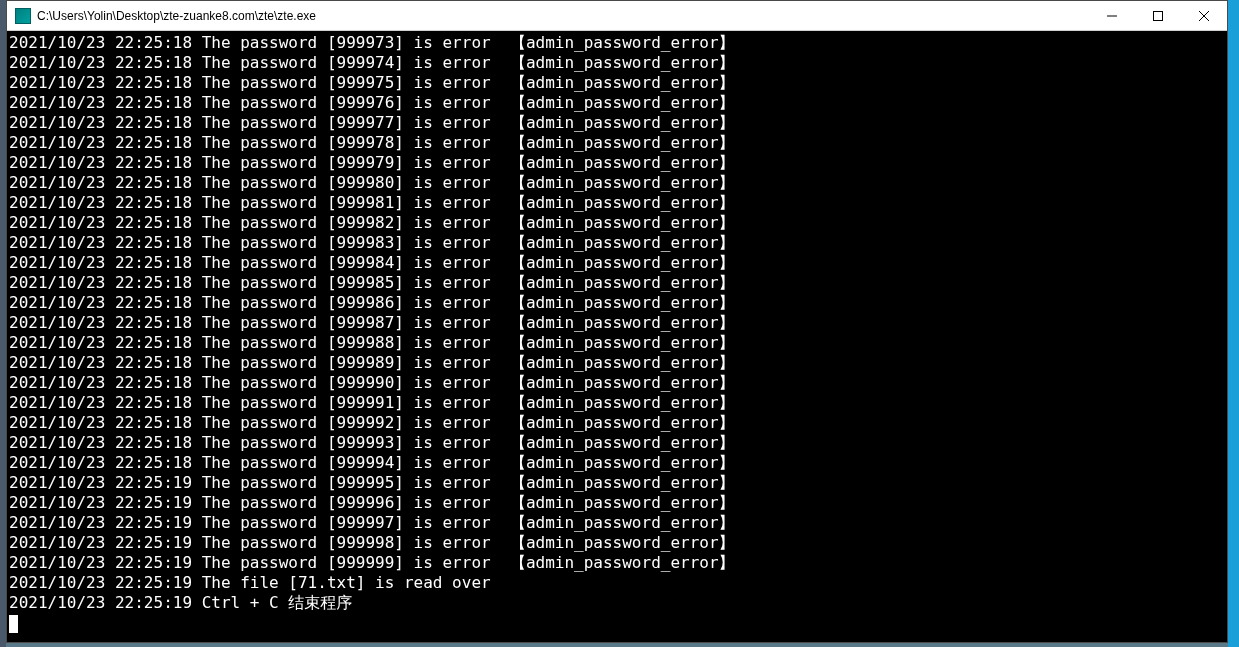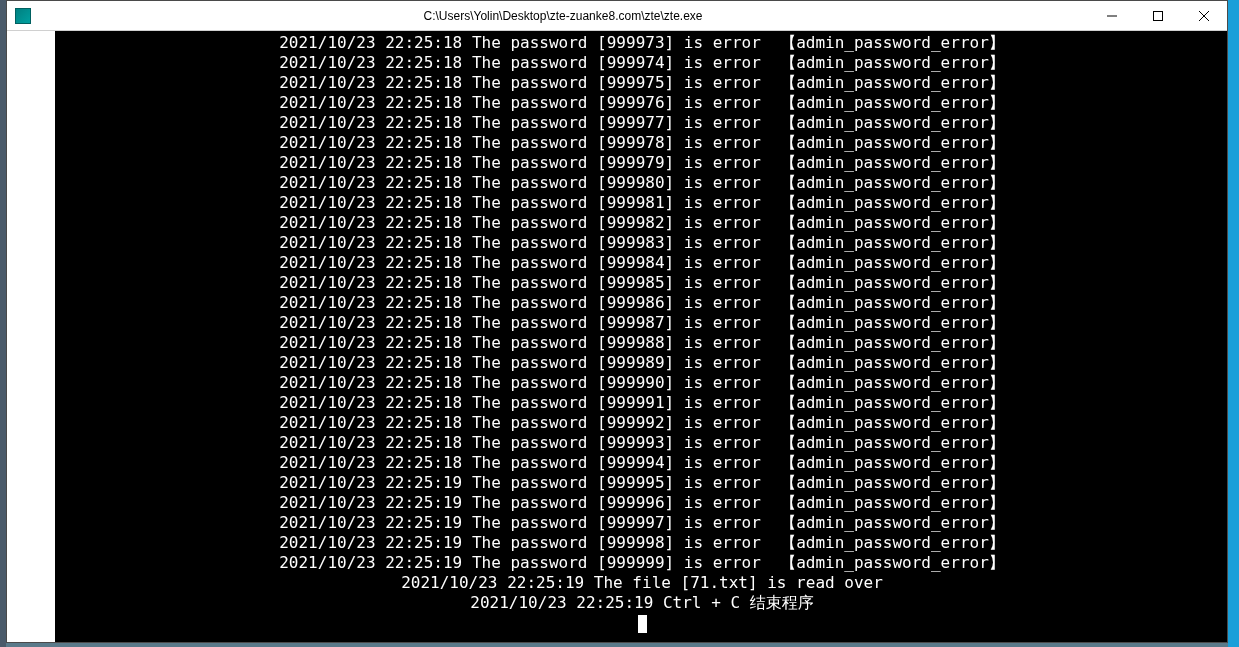--- a/index.html
+++ b/index.html
@@ -14,21 +14,20 @@
     .window {
       position: absolute;
       left: 6px;
       top: 0;
       width: 1222px;
       height: 643px;
       background: #fff;
       border: 1px solid #4a4a4a;
       display: flex;
       flex-direction: column;
-      text-align: center;
     }
     .titlebar {
       height: 30px;
       background: #ffffff;
       display: flex;
       align-items: center;
       border-bottom: 1px solid #d0d0d0;
       flex-shrink: 0;
     }
     .title-icon {
@@ -65,21 +64,20 @@
       flex: 1;
       background: #000;
       color: #fff;
       font-family: "NSimSun", "SimSun", "Consolas", monospace;
       font-size: 16px;
       line-height: 20px;
       padding: 2px 0 16px 2px;
       overflow-y: scroll;
       white-space: pre;
       position: relative;
-      margin-left: 48px;
     }
     .console-line {
       display: block;
     }
     .cursor {
       display: inline-block;
       width: 9px;
       height: 18px;
       background: #fff;
       vertical-align: bottom;

